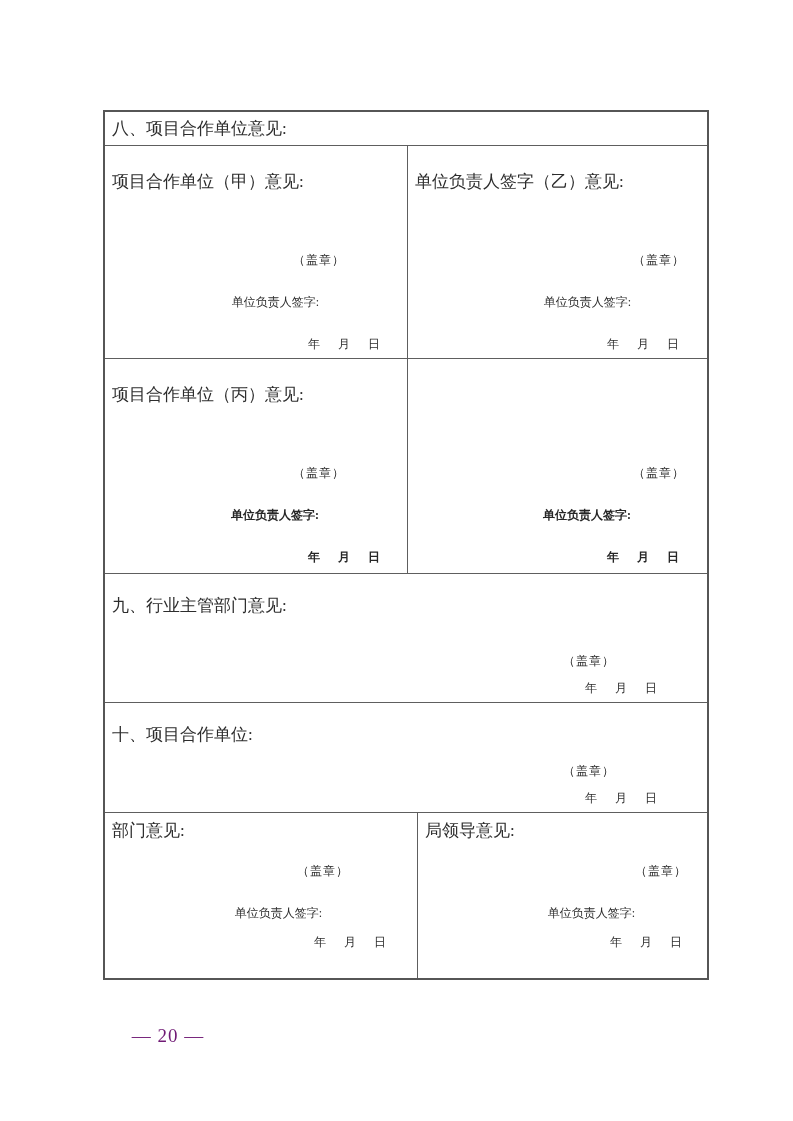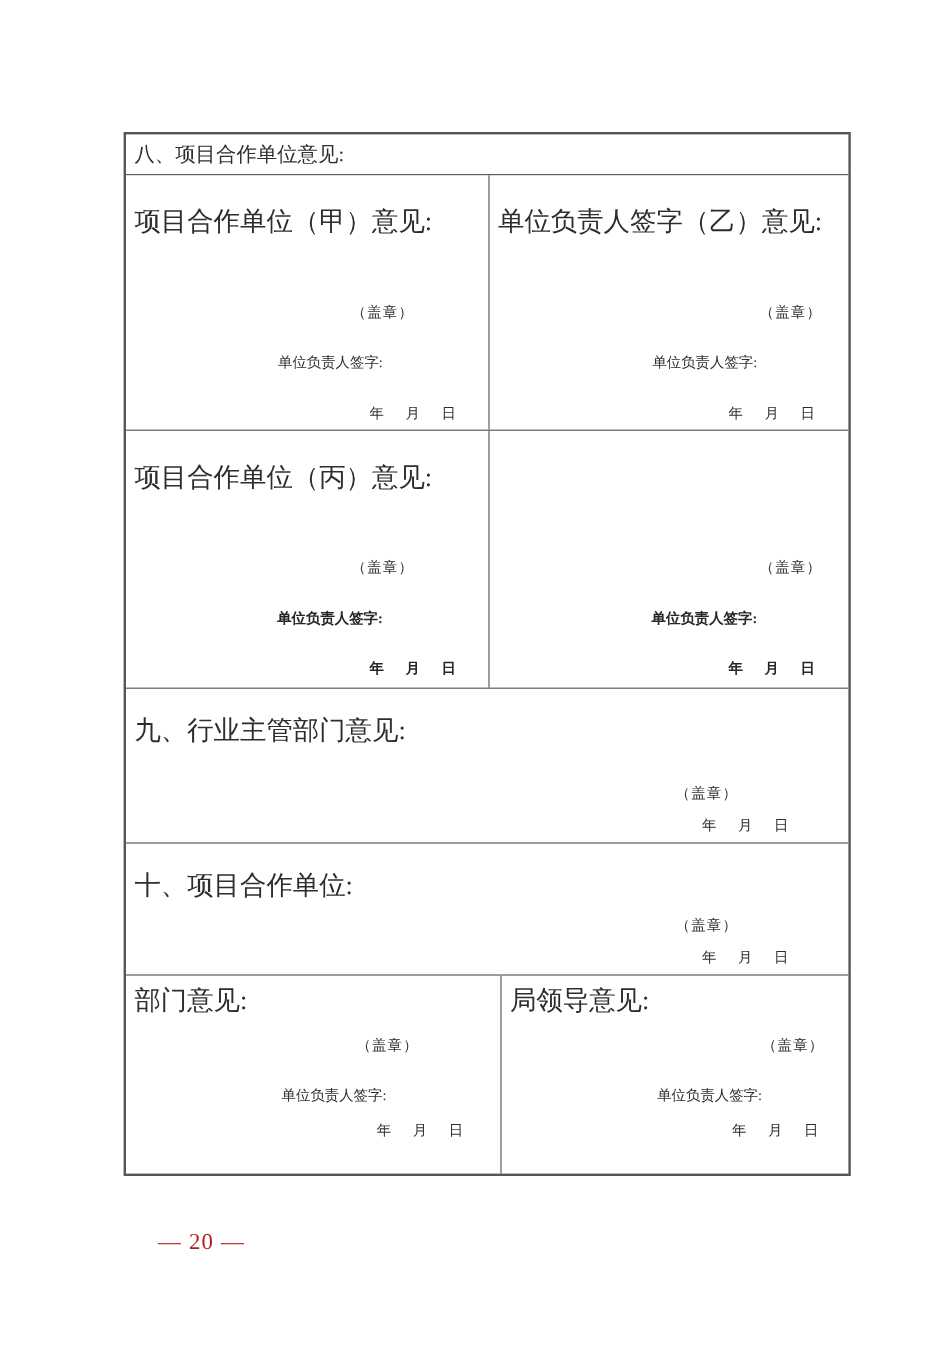--- a/index.html
+++ b/index.html
@@ -25,21 +25,21 @@
   .row-quad{display:flex;}
   .row-b{height:213px;}
   .row-c{height:215px;}
   .row-9{height:129px;padding-left:10px;}
   .row-10{height:110px;}
   .row-approval{flex:1;display:flex;}
   .cell{position:relative;box-sizing:border-box;height:100%;}
   .cell-left{width:303px;border-right:1px solid #5e5e5e;}
   .row-approval .cell-left{width:313px;}
   .cell-right{flex:1;}
-  .cell-label{position:absolute;top:24px;left:7px;font-size:22px;white-space:nowrap;}
+  .cell-label{position:absolute;top:24px;left:7px;font-size:17px;white-space:nowrap;}
   .row-approval .cell-label{top:6px;}
   .row-single .cell-label{top:20px;left:7px;}
   .stamp,.sign,.date{position:absolute;font-size:12px;white-space:nowrap;line-height:20px;}
   .date{letter-spacing:3px;}
   .stamp{letter-spacing:1px;}
   
   .row-quad .stamp{top:104px;}
   .row-quad .sign{top:146px;}
   .row-quad .date{top:188px;}
   .row-quad .cell-left .stamp{right:62px;}
@@ -60,21 +60,21 @@
   .row-approval .sign{top:90px;}
   .row-approval .date{top:119px;}
   .row-approval .cell-left .stamp{right:68px;}
   .row-approval .cell-left .sign{right:95px;}
   .row-approval .cell-left .date{right:28px;}
   .row-approval .cell-right .stamp{right:20px;}
   .row-approval .cell-right .sign{right:72px;}
   .row-approval .cell-right .date{right:22px;}
   .page-number{
     position:absolute;left:103px;top:1025px;width:130px;
-    text-align:center;font-size:19px;color:#b91c1c;letter-spacing:1px;
+    text-align:center;font-size:19px;color:#701a75;letter-spacing:1px;
   }
 </style>
 </head>
 <body>
 
 <div class="page">
   <div class="form-table">
 
     <div class="row row-header row-border">
       <span>八、项目合作单位意见:</span>

